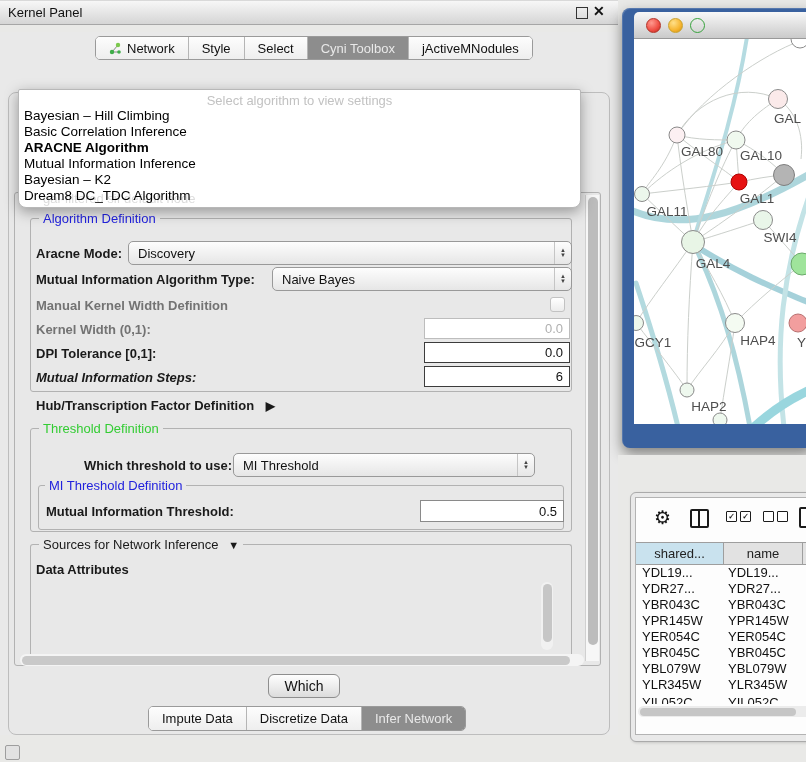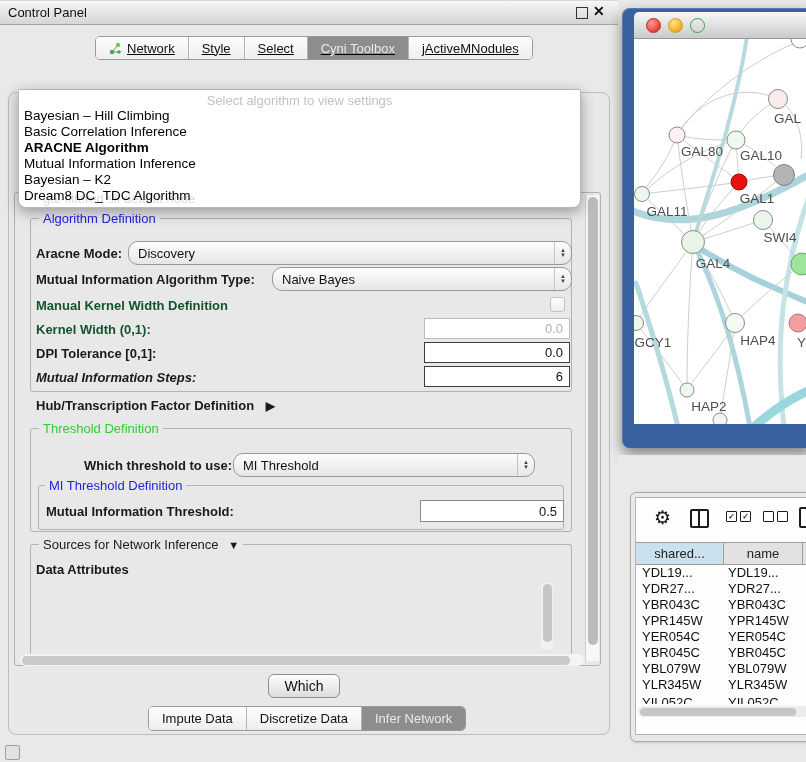--- a/index.html
+++ b/index.html
@@ -1,20 +1,20 @@
 <!DOCTYPE html>
 <html><head>
 <meta charset="utf-8">
 <style>
   html,body{margin:0;padding:0;background:#e9e9e7;font-family:"Liberation Sans",sans-serif;}
   #stage{position:relative;width:806px;height:762px;overflow:hidden;background:#e9e9e7;}
   .abs{position:absolute;}
   .lbl{font-size:13px;color:#1a1a1a;white-space:nowrap;}
   .b{font-weight:bold;}
-  .dis{color:#14532d;}
+  .dis{color:#737373;}
   .blue{color:#2222dd;}
   .green{color:#33cc33;}
   
   .cp-titlebar{left:0;top:8;width:618px;height:23px;background:linear-gradient(#f7f7f7,#d5d5d5);border-top:1px solid #d9d9d9;border-bottom:1px solid #a6a6a6;}
   .cp-title{left:8px;top:4px;font-size:13px;color:#111;}
   .float-box{left:576px;top:6px;width:10px;height:10px;border:1.5px solid #333;background:transparent;}
   .close-x{left:593px;top:2px;font-size:14px;font-weight:bold;color:#111;}
   .cp-body{left:0;top:32px;width:618px;height:703px;background:#e9e9e9;}
   
   .seg{display:flex;border:1px solid #9a9a9a;border-radius:5px;overflow:hidden;background:#fff;height:22px;align-items:stretch;}
@@ -25,21 +25,21 @@
   .tab-content{left:8px;top:60px;width:600px;height:641px;border:1px solid #bdbdbd;border-radius:8px;background:#e8e8e8;}
   
   .popup{left:18px;top:57px;width:561px;height:117px;background:#fff;border:1px solid #b8b8b8;border-radius:2px 2px 8px 8px;box-shadow:0 4px 14px rgba(0,0,0,.35);z-index:40;}
   .popup .hdr{position:absolute;left:0;top:3px;width:100%;text-align:center;font-size:13px;color:#c2c2c2;}
   .popup .it{position:absolute;left:5px;font-size:13.5px;color:#000;white-space:nowrap;}
   .ghost{position:absolute;left:24px;top:101px;font-size:13px;color:rgba(90,90,90,.22);white-space:nowrap;}
   
   .grp{border:1px solid #b2b2b2;border-radius:3px;background:transparent;}
   .leg{position:absolute;top:-8px;background:#e8e8e8;padding:0 4px;font-size:13px;white-space:nowrap;}
   
-  .combo{display:flex;align-items:center;border:1px solid #999;border-radius:10px;background:linear-gradient(#fdfdfd,#e6e6e6);height:22px;}
+  .combo{display:flex;align-items:center;border:1px solid #999;border-radius:5px;background:linear-gradient(#fdfdfd,#e6e6e6);height:22px;}
   .combo .ct{flex:1;padding-left:9px;font-size:13px;color:#111;white-space:nowrap;overflow:hidden;}
   .combo .ca{display:flex;flex-direction:column;align-items:center;justify-content:center;width:16px;color:#444;border-left:1px solid #c5c5c5;height:100%;}
   .combo .ca i{font-style:normal;font-size:6px;line-height:5px;}
   
   .fld{background:#fff;border:1px solid #8a8a8a;font-size:13px;color:#111;text-align:right;padding:0 6px;display:flex;align-items:center;justify-content:flex-end;}
   .fld.dis2{border-color:#bdbdbd;color:#b0b0b0;}
   .fld.dark{border-color:#3c3c3c;}
   
   .dlist{background:#fff;border:1px solid #9e9e9e;overflow:hidden;}
   .dlist .li{height:17px;background:#3a6ed0;color:#fff;font-size:13px;padding-left:6px;display:flex;align-items:center;white-space:nowrap;}
@@ -60,28 +60,28 @@
   .trow{position:absolute;font-size:13px;color:#111;white-space:nowrap;}
   .ico-box{border:2px solid #1c1c1c;border-radius:2px;}
   .cbx{width:9px;height:9px;border:1.5px solid #1c1c1c;border-radius:1px;display:inline-flex;align-items:center;justify-content:center;font-size:8px;font-weight:bold;color:#1c1c1c;background:#fff;}
 </style>
 </head>
 <body>
 
 <div id="stage">
 
   <div class="abs cp-titlebar">
-    <span class="abs cp-title">Control Panel</span>
+    <span class="abs cp-title">Kernel Panel</span>
     <span class="abs float-box"></span>
     <span class="abs close-x">✕</span>
   </div>
 
   <div class="abs cp-body">
 
-    <div class="abs seg" style="left:95px;top:4px;text-decoration:underline;">
+    <div class="abs seg" style="left:95px;top:4px;">
       <div class="si">
         <svg width="13" height="13" viewBox="0 0 13 13" style="margin-right:5px;">
           <line x1="3" y1="10" x2="9" y2="3" stroke="#888" stroke-width="1"></line>
           <line x1="3" y1="10" x2="10" y2="10" stroke="#888" stroke-width="1"></line>
           <circle cx="3" cy="10" r="2.2" fill="#3fae49"></circle>
           <circle cx="9" cy="3" r="2.2" fill="#7cc94d"></circle>
           <circle cx="10" cy="10" r="1.8" fill="#3fae49"></circle>
         </svg>
         <span>Network</span>
       </div>

